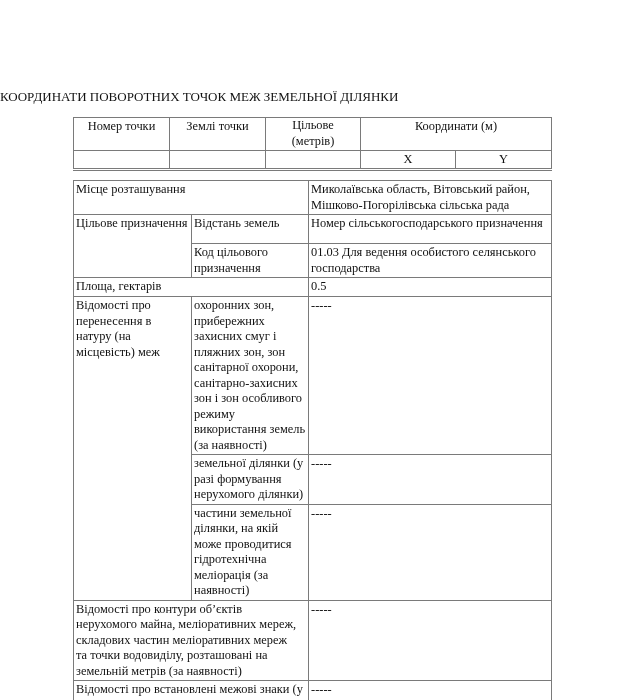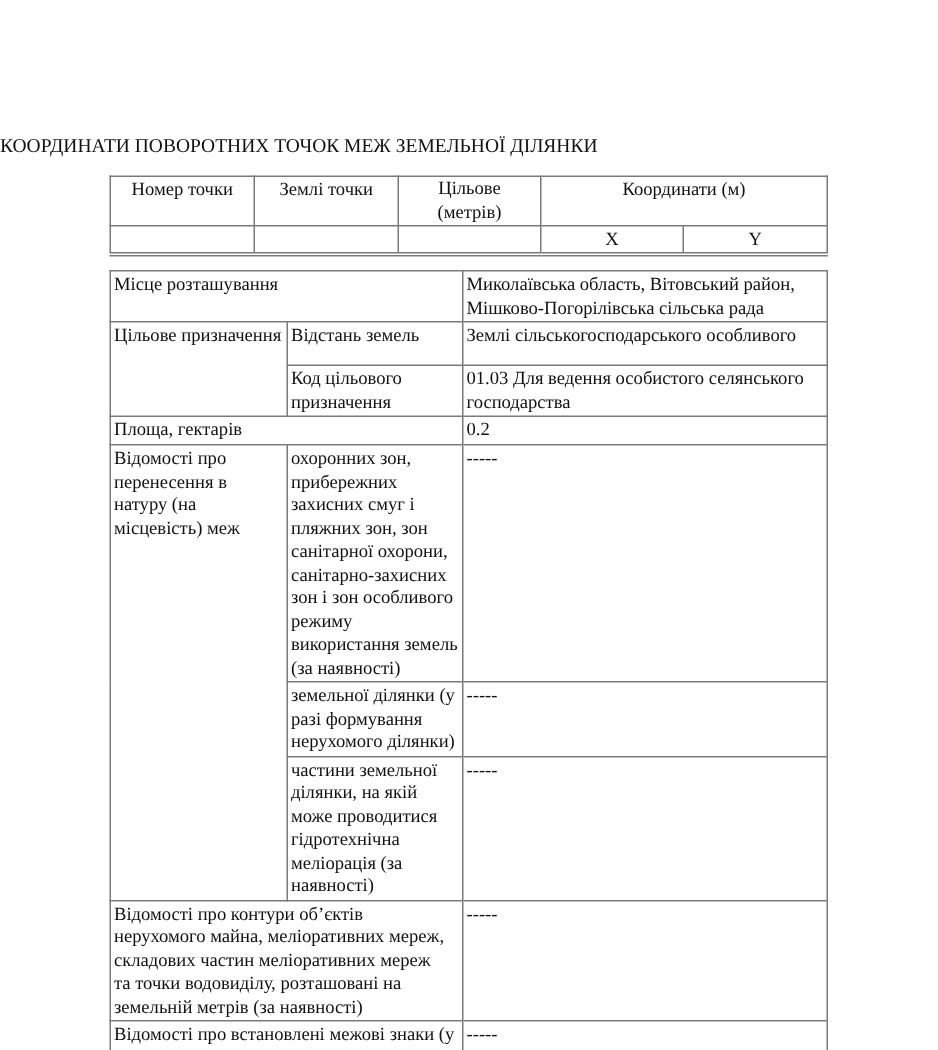--- a/index.html
+++ b/index.html
@@ -52,29 +52,29 @@
       <col style="width:243px">
     </colgroup>
   <tbody>
       <tr style="height:33px">
     <td colspan="2">Місце розташування</td>
     <td>Миколаївська область, Вітовський район, Мішково-Погорілівська сільська рада</td>
   </tr>
   <tr style="height:29px">
     <td rowspan="2" style="white-space:nowrap;padding-right:0">Цільове призначення</td>
     <td>Відстань земель</td>
-    <td style="white-space:nowrap">Землі сільськогосподарського особливого</td>
+    <td style="white-space:nowrap">Номер сільськогосподарського призначення</td>
   </tr>
   <tr style="height:31px">
     <td>Код цільового призначення</td>
     <td>01.03 Для ведення особистого селянського господарства</td>
   </tr>
   <tr style="height:19px">
     <td colspan="2">Площа, гектарів</td>
-    <td>0.2</td>
+    <td>0.5</td>
   </tr>
   <tr style="height:153px">
     <td rowspan="3" style="padding-right:8px">Відомості про перенесення в натуру (на місцевість) меж</td>
     <td>охоронних зон, прибережних захисних смуг і пляжних зон, зон санітарної охорони, санітарно-захисних зон і зон особливого режиму використання земель (за наявності)</td>
     <td>-----</td>
   </tr>
   <tr style="height:48px">
     <td>земельної ділянки (у разі формування нерухомого ділянки)</td>
     <td>-----</td>
   </tr>

